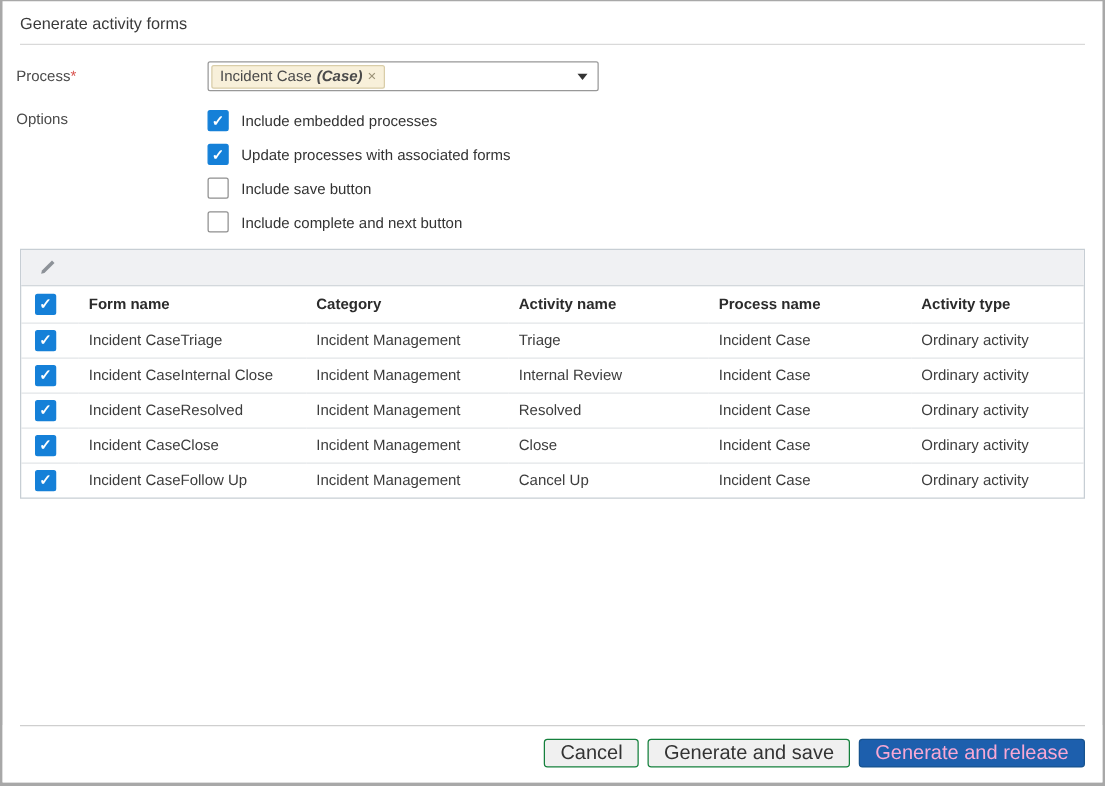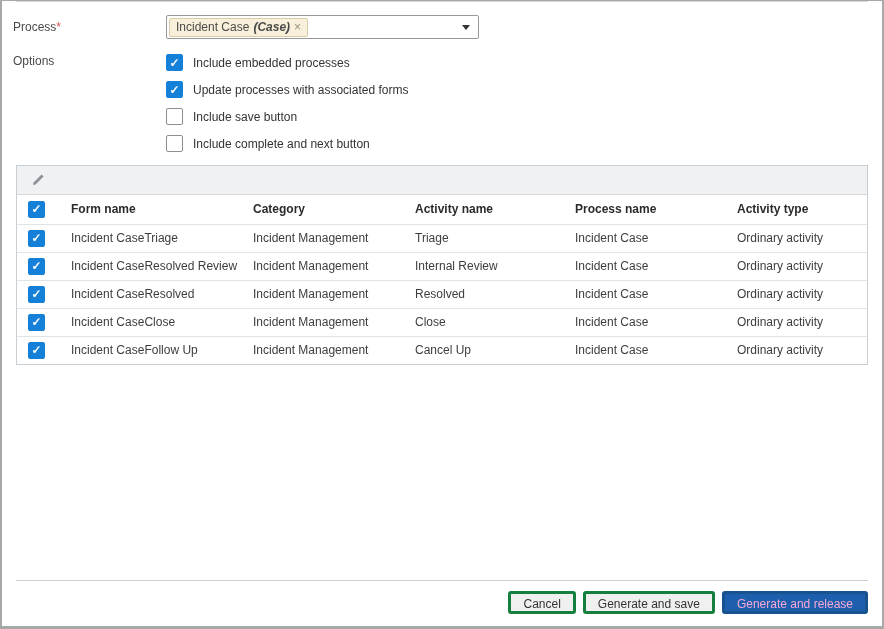--- a/index.html
+++ b/index.html
@@ -81,33 +81,34 @@
   table.grid td {
     height:28px; padding:0 8px; color:#3d3d3d;
     border-top:1px solid #e2e5e8; white-space:nowrap; overflow:hidden;
   }
   .cb-cell { padding-left:11px !important; }
 
   .footer { position:absolute; left:0; right:0; bottom:0; background:#fff; }
   .footer-divider { border-top:1px solid #cfcfcf; margin:0 14px; }
   .footer-buttons { display:flex; justify-content:flex-end; gap:7px; padding:10px 14px 12px 14px; }
   .btn {
-    height:23px; padding:0 12px; font-size:12px;
-    border:3px solid #15803d; border-radius:3px;
+    height:23px; padding:0 12px; font-size:16px;
+    border:1px solid #15803d; border-radius:3px;
     background:#f0f0f0; color:#333;
     font-family:"Liberation Sans", sans-serif;
     cursor:pointer; line-height:21px;
   }
   .btn.primary { background:#1d5fad; border-color:#17538f; color:#f9a8d4; }
 </style>
 </head>
 <body>
 
 <div class="dialog">
 
+  <div class="title-bar">Generate activity forms</div>
   <div class="title-divider"></div>
 
   <div class="form-area">
 
     <div class="form-row row-process">
       <div class="field-label">
         <span>Process</span><span class="required">*</span>
       </div>
       <div class="combobox">
         <span class="tag">
@@ -189,21 +190,21 @@
           <td>Triage</td>
           <td>Incident Case</td>
           <td>Ordinary activity</td>
         </tr>
         <tr>
           <td class="cb-cell">
               <span class="checkbox checked">
                 <span class="check">✓</span>
               </span>
             </td>
-          <td>Incident CaseResolved Review</td>
+          <td>Incident CaseInternal Close</td>
           <td>Incident Management</td>
           <td>Internal Review</td>
           <td>Incident Case</td>
           <td>Ordinary activity</td>
         </tr>
         <tr>
           <td class="cb-cell">
               <span class="checkbox checked">
                 <span class="check">✓</span>
               </span>

